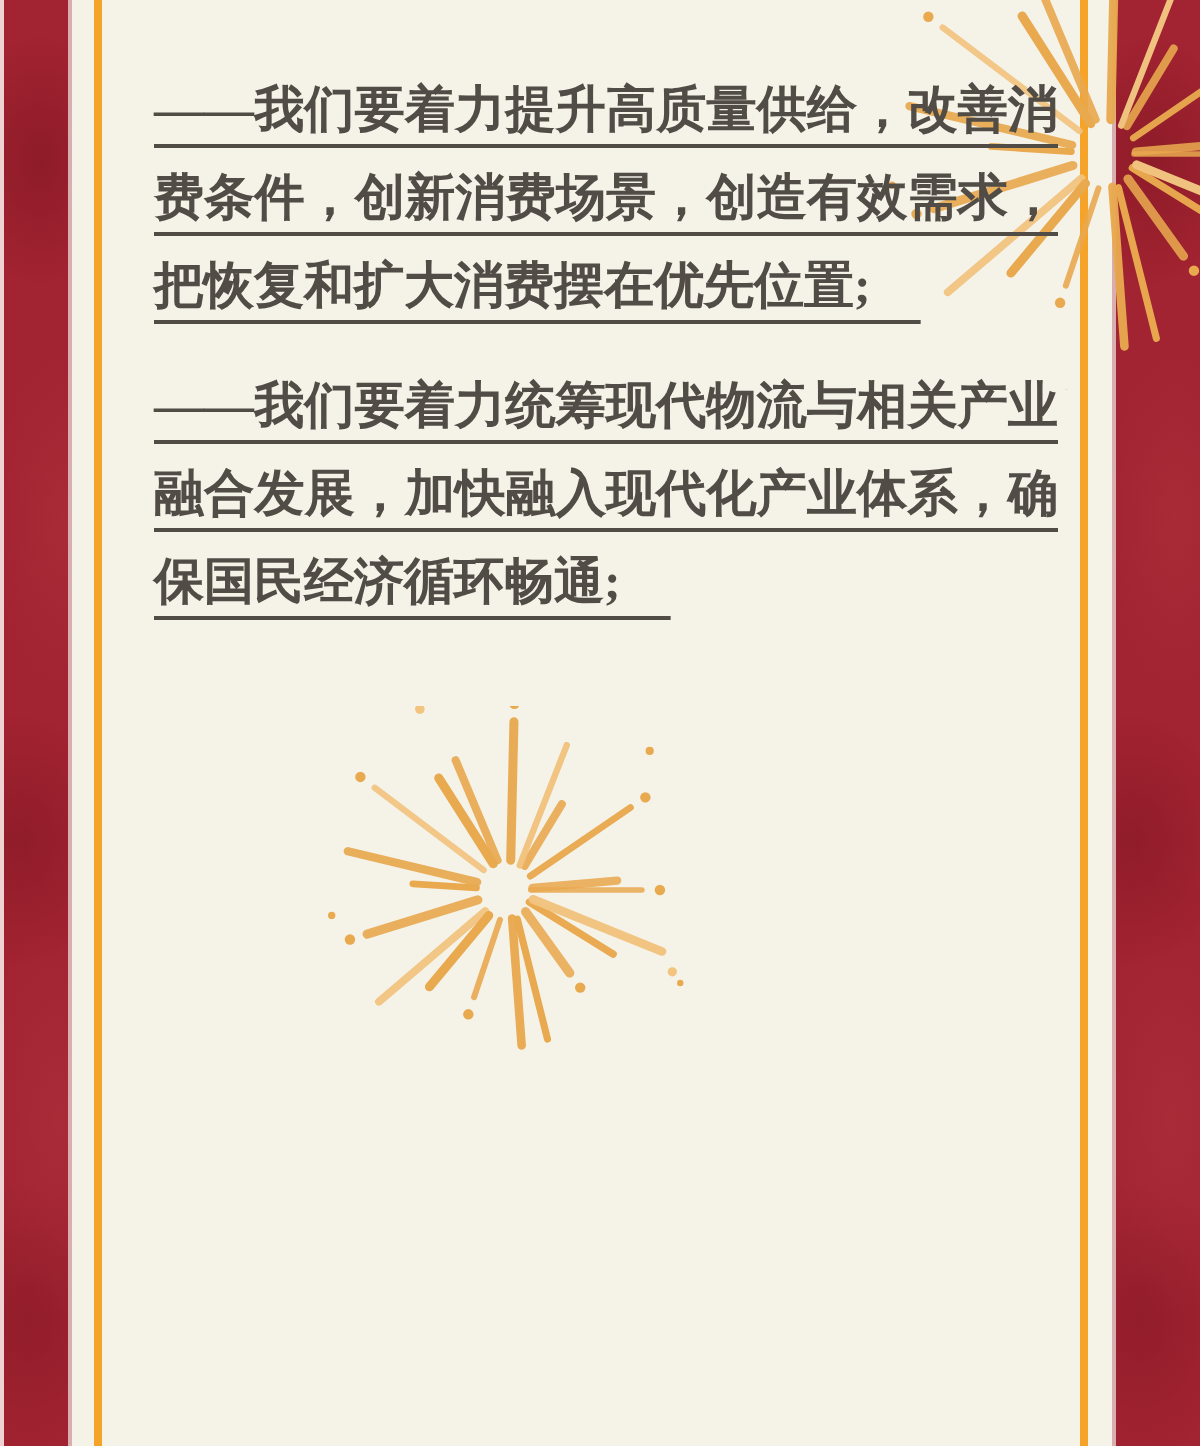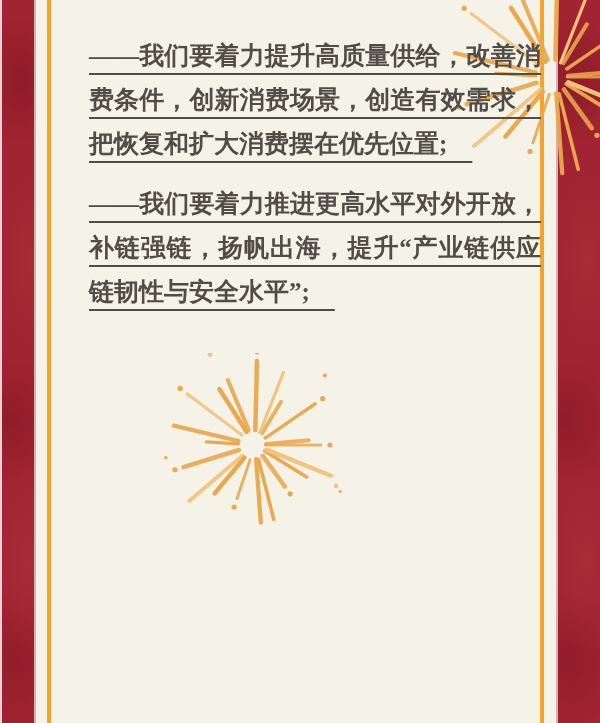--- a/index.html
+++ b/index.html
@@ -42,21 +42,21 @@
   
   .vline{position:absolute;top:0;bottom:0;width:4px;background:var(--gold-rule);z-index:0;}
   .vline-left{left:47px;}
   .vline-right{left:540px;}
   
   .fw{position:absolute;z-index:1;pointer-events:none;}
   .fw-top{left:440px;top:-35px;}
   .fw-mid{left:163px;top:353px;}
   
   .content{
-    position:absolute;left:65px;top:0;z-index:2;
+    position:absolute;left:53px;top:0;z-index:2;
     padding:34px 0 0 24px;width:470px;
   }
   p.para{
     width:452px;margin:0 0 16px 0;
     font-size:25px;line-height:44px;font-weight:600;
     color:var(--text-ink);
     text-align:justify;text-justify:inter-character;line-break:strict;
     text-decoration:underline;
     text-decoration-thickness:2px;
     text-underline-offset:9px;
@@ -139,16 +139,16 @@
       <circle cx="177.12550850336618" cy="138.5042772446077" r="1.60" fill="#e9a94f"></circle>
       <circle cx="73.77969951276489" cy="192.58298099181968" r="2.49" fill="#f2c480"></circle>
       <circle cx="2.856954292512256" cy="104.70703300471472" r="1.83" fill="#e9a94f"></circle>
       <circle cx="46.923270280426294" cy="1.5621502173015926" r="2.43" fill="#f2c480"></circle>
       <circle cx="161.84665552207275" cy="22.46178366174746" r="2.04" fill="#e9a94f"></circle>
       <circle cx="173.14912500956012" cy="132.89633071504173" r="2.32" fill="#f2c480"></circle>
     </svg>
 
   <main class="content">
     <p class="para"><span>——我们要着力提升高质量供给，改善消费条件，创新消费场景，创造有效需求，把恢复和扩大消费摆在优先位置;　</span></p>
-    <p class="para"><span>——我们要着力推进更高水平对外开放，补链强链，扬帆出海，提升“产业链供应链韧性与安全水平”;　</span></p>
+    <p class="para"><span>——我们要着力统筹现代物流与相关产业融合发展，加快融入现代化产业体系，确保国民经济循环畅通;　</span></p>
   </main>
 
 </div>
 
 </body></html>

